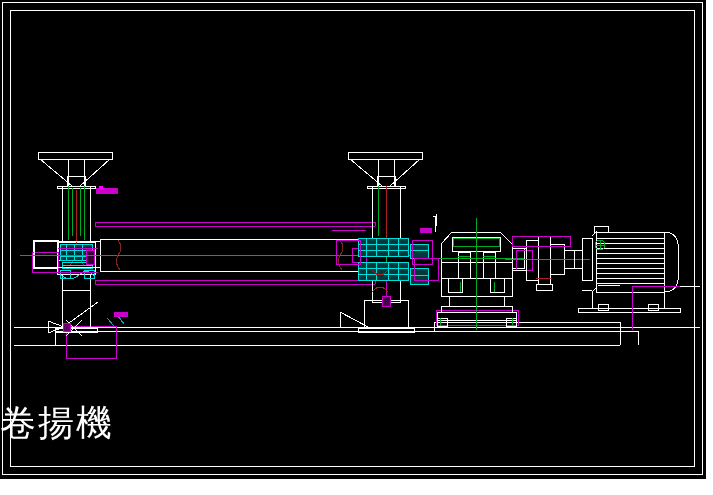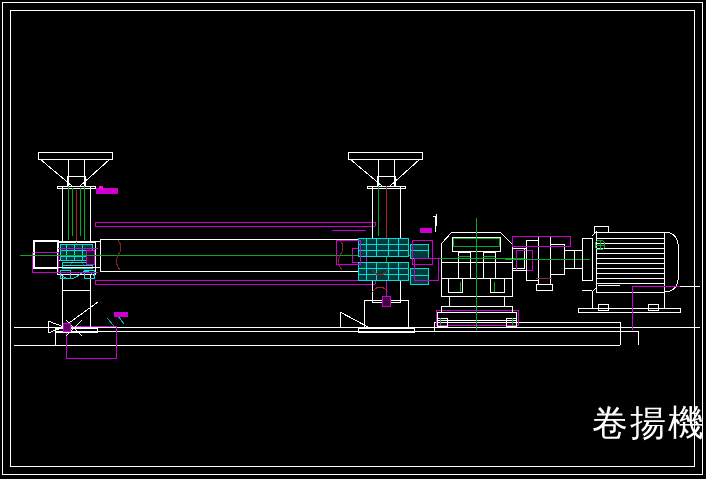--- a/index.html
+++ b/index.html
@@ -30,21 +30,21 @@
   #drawing-svg {
     position: absolute;
     left: 0;
     top: 0;
   }
   #title-text {
     position: absolute;
     left: 0;
     top: 402px;
     width: 706px;
-    text-align: right;
+    text-align: left;
     color: #ffffff;
     font-family: Liberation Serif, serif;
     font-size: 36px;
     line-height: 42px;
     letter-spacing: 2px;
     white-space: nowrap;
     user-select: none;
   }
 </style>
 </head>

